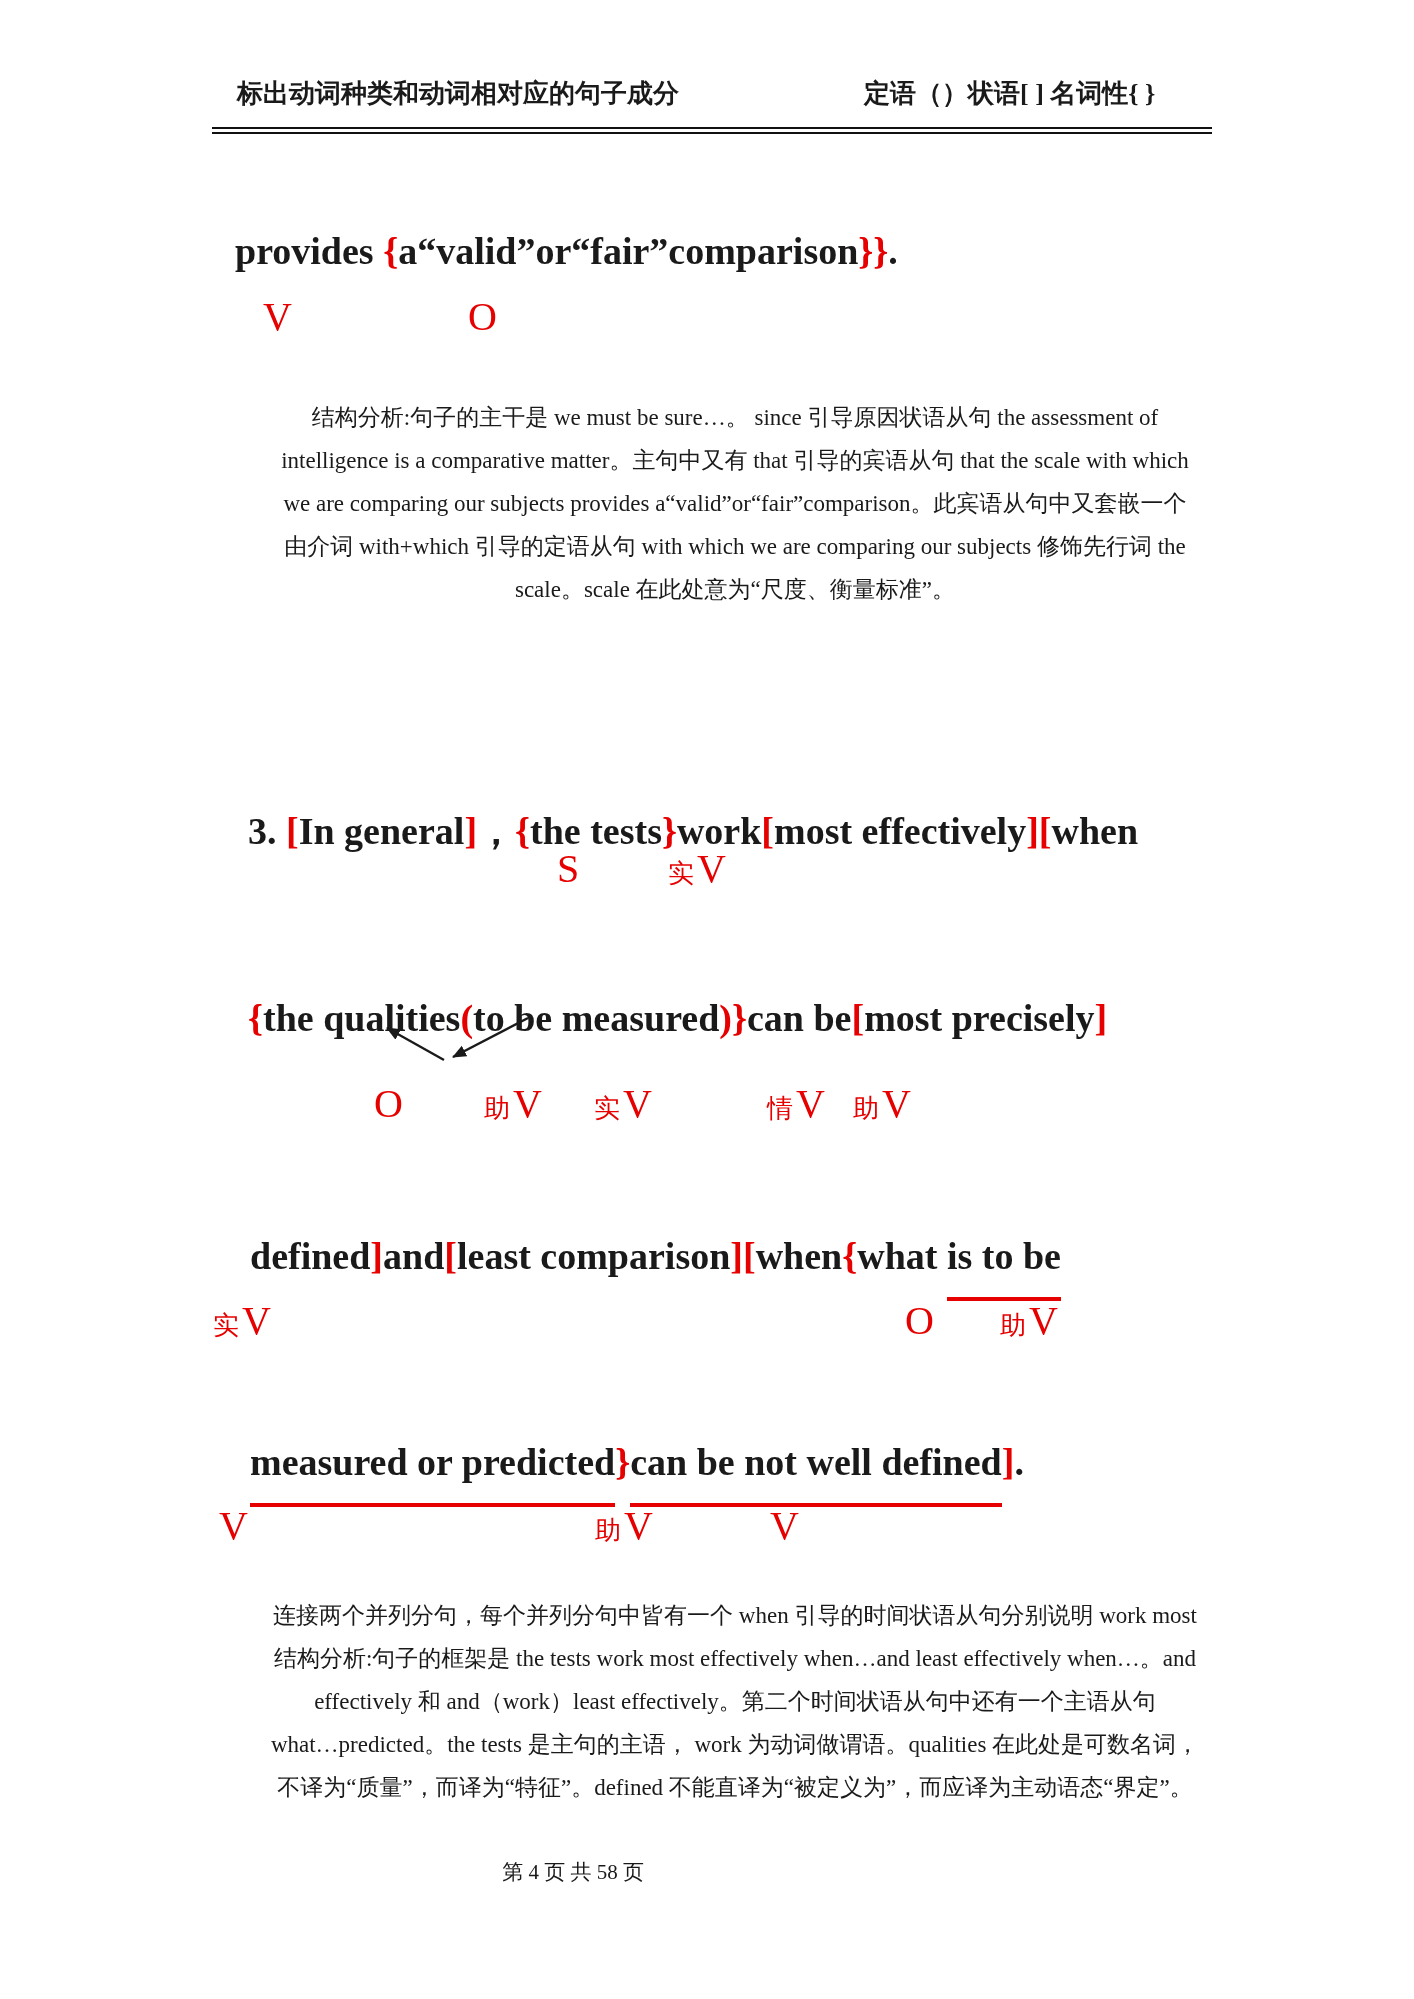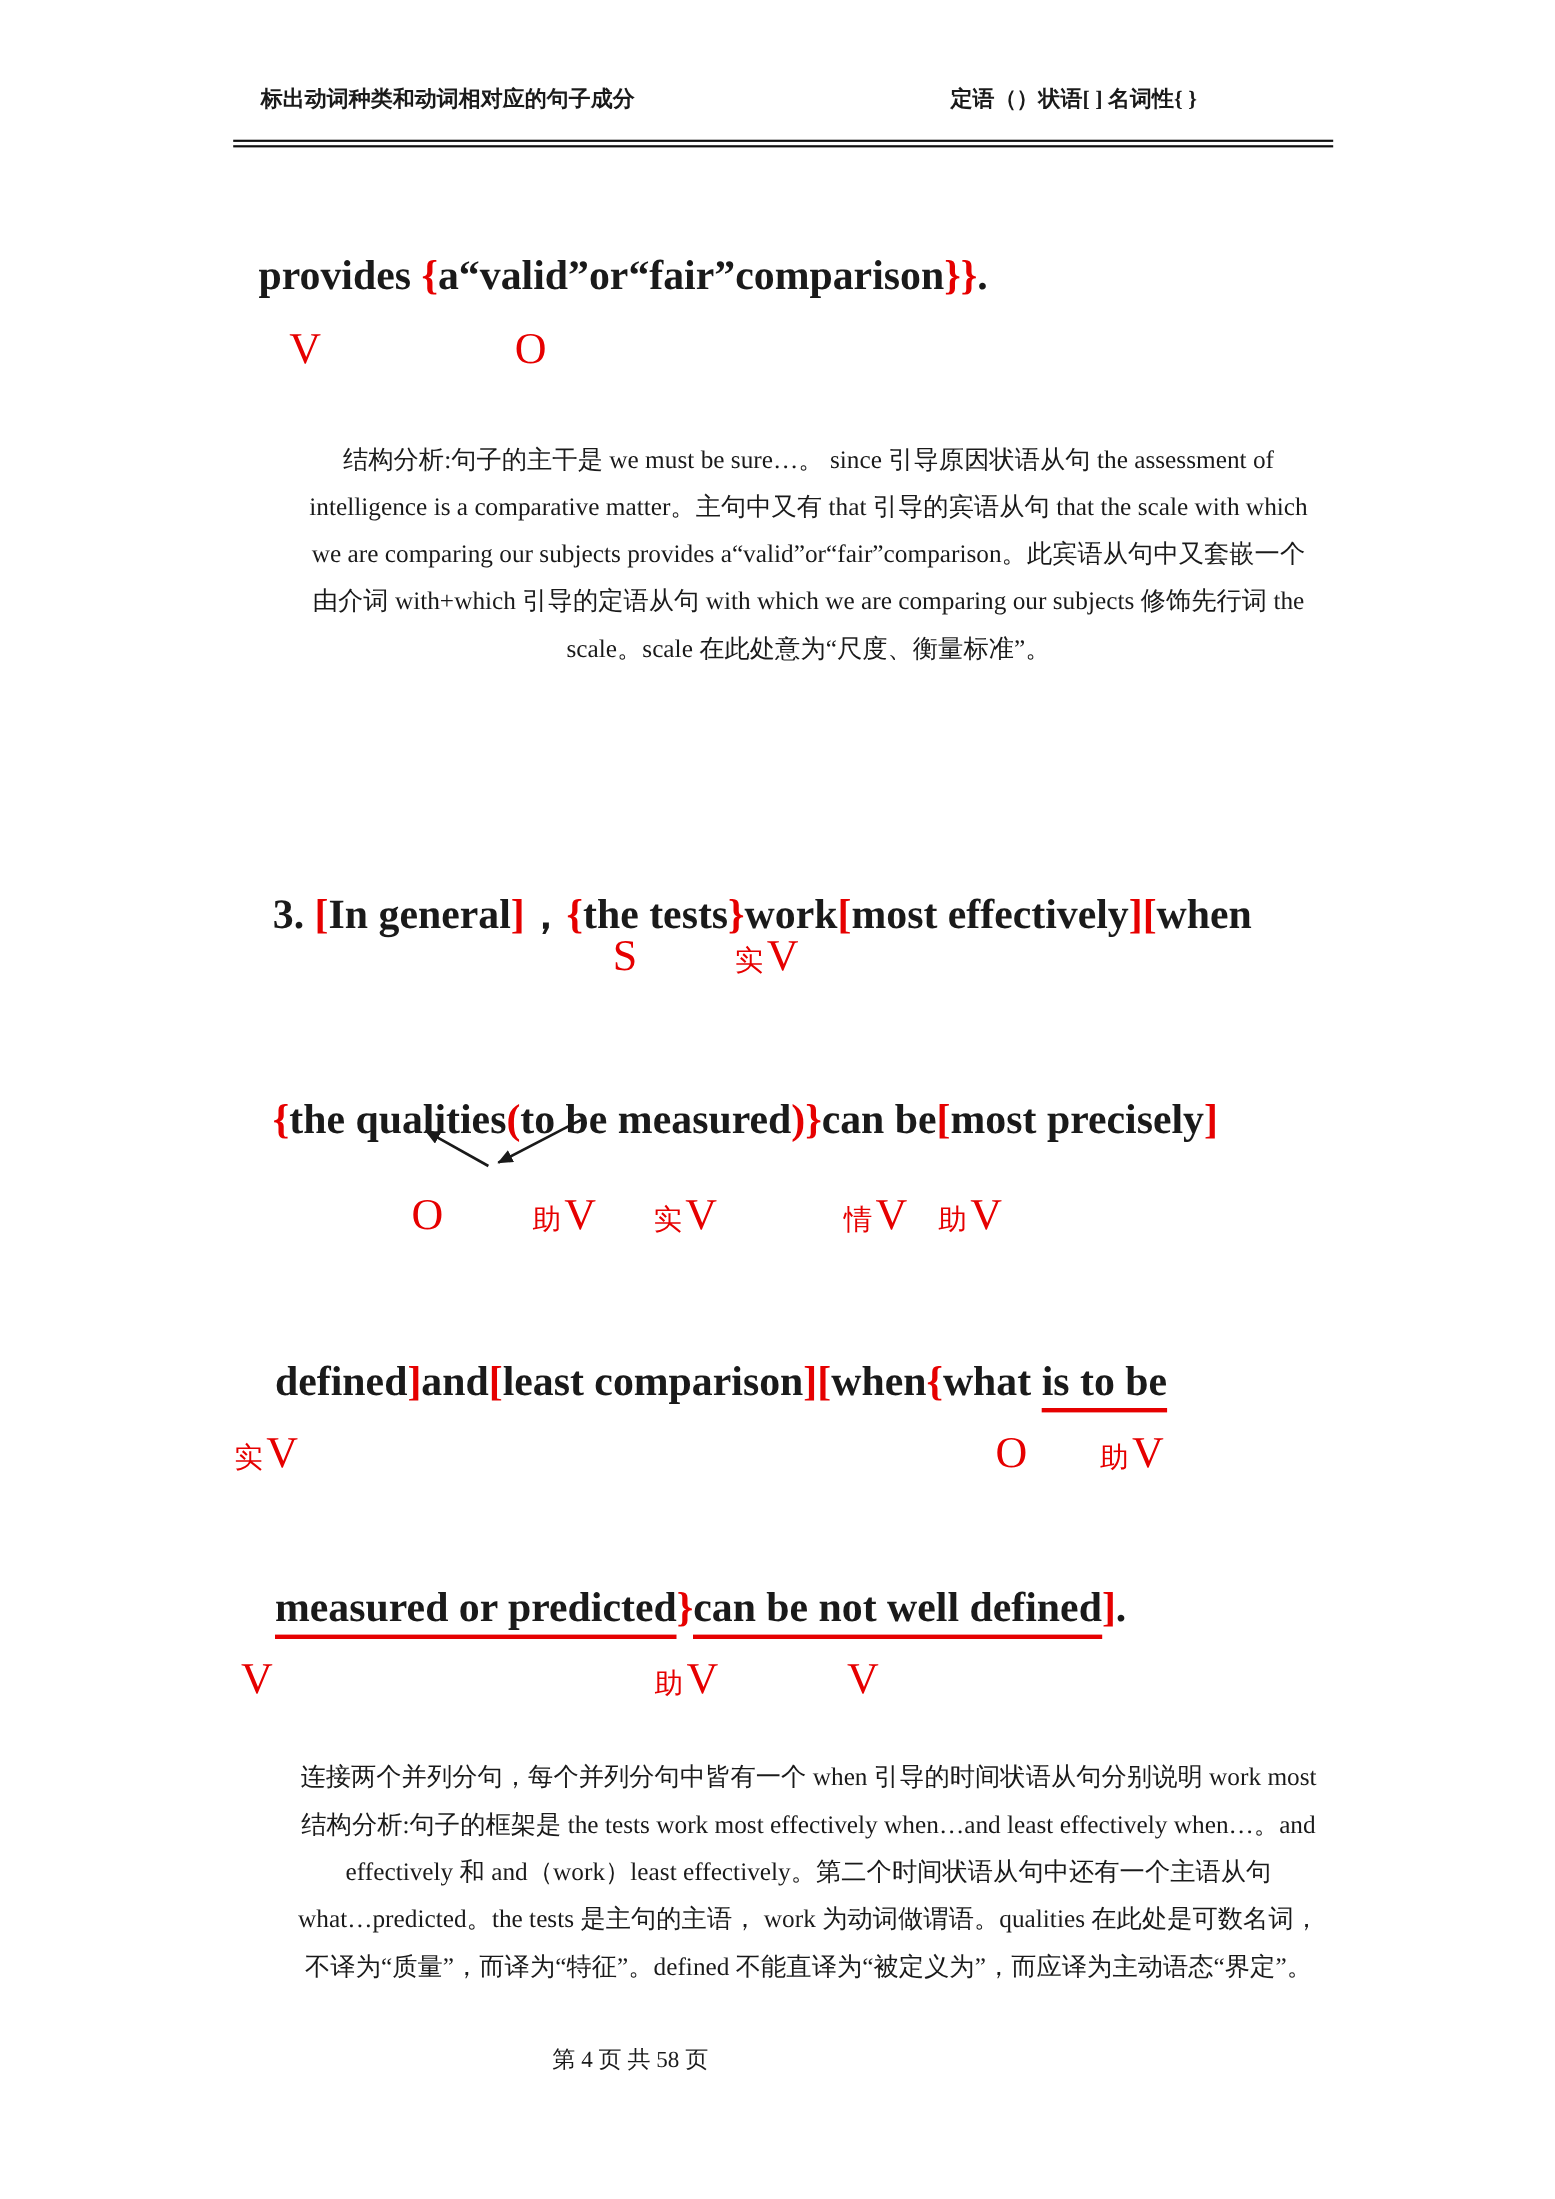--- a/index.html
+++ b/index.html
@@ -2,30 +2,30 @@
 <html style="--red: #e60000; --ink: #1a1a1a;"><head>
 <meta charset="utf-8">
 <style>
   html,body { margin:0; padding:0; background:#ffffff; }
   .page {
     position:relative; width:1414px; height:1999px; background:#fff;
     font-family:"Liberation Serif","DejaVu Serif",serif;
     color:var(--ink,#1a1a1a); overflow:hidden;
   }
   
-  .hdr { position:absolute; top:76px; font-size:20px; font-weight:bold; white-space:pre; }
+  .hdr { position:absolute; top:76px; font-size:26px; font-weight:bold; white-space:pre; }
   .hdr-left  { left:237px; }
   .hdr-right { left:864px; }
   .rule { position:absolute; left:212px; top:127px; width:1000px; height:3px;
           border-top:2px solid #111; border-bottom:2px solid #111; }
   
   .bl { position:absolute; font-weight:bold; font-size:38px; white-space:pre; color:var(--ink,#1a1a1a); }
   .bl .r { color:var(--red,#e60000); }
   .bl .k { color:var(--ink,#1a1a1a); }
-  .ulr { border-bottom:4px solid var(--red,#e60000); padding-bottom:3px; }
+  .ulr { border-bottom:4px solid var(--red,#e60000); padding-bottom:20px; }
   
   .ann { position:absolute; left:0; top:0; width:1414px; height:52px; color:var(--red,#e60000); }
   .itm { position:absolute; display:inline-flex; align-items:baseline; white-space:pre; }
   .itm .L { font-size:40px; }
   .itm .p { font-size:26px; margin-right:3px; }
   
   .para { position:absolute; left:215px; width:1040px; font-size:23px; line-height:43px;text-align:center; }
   .para .ln { white-space:pre; }
   
   .footer { position:absolute; left:0; top:1858px; width:1146px; text-align:center;

